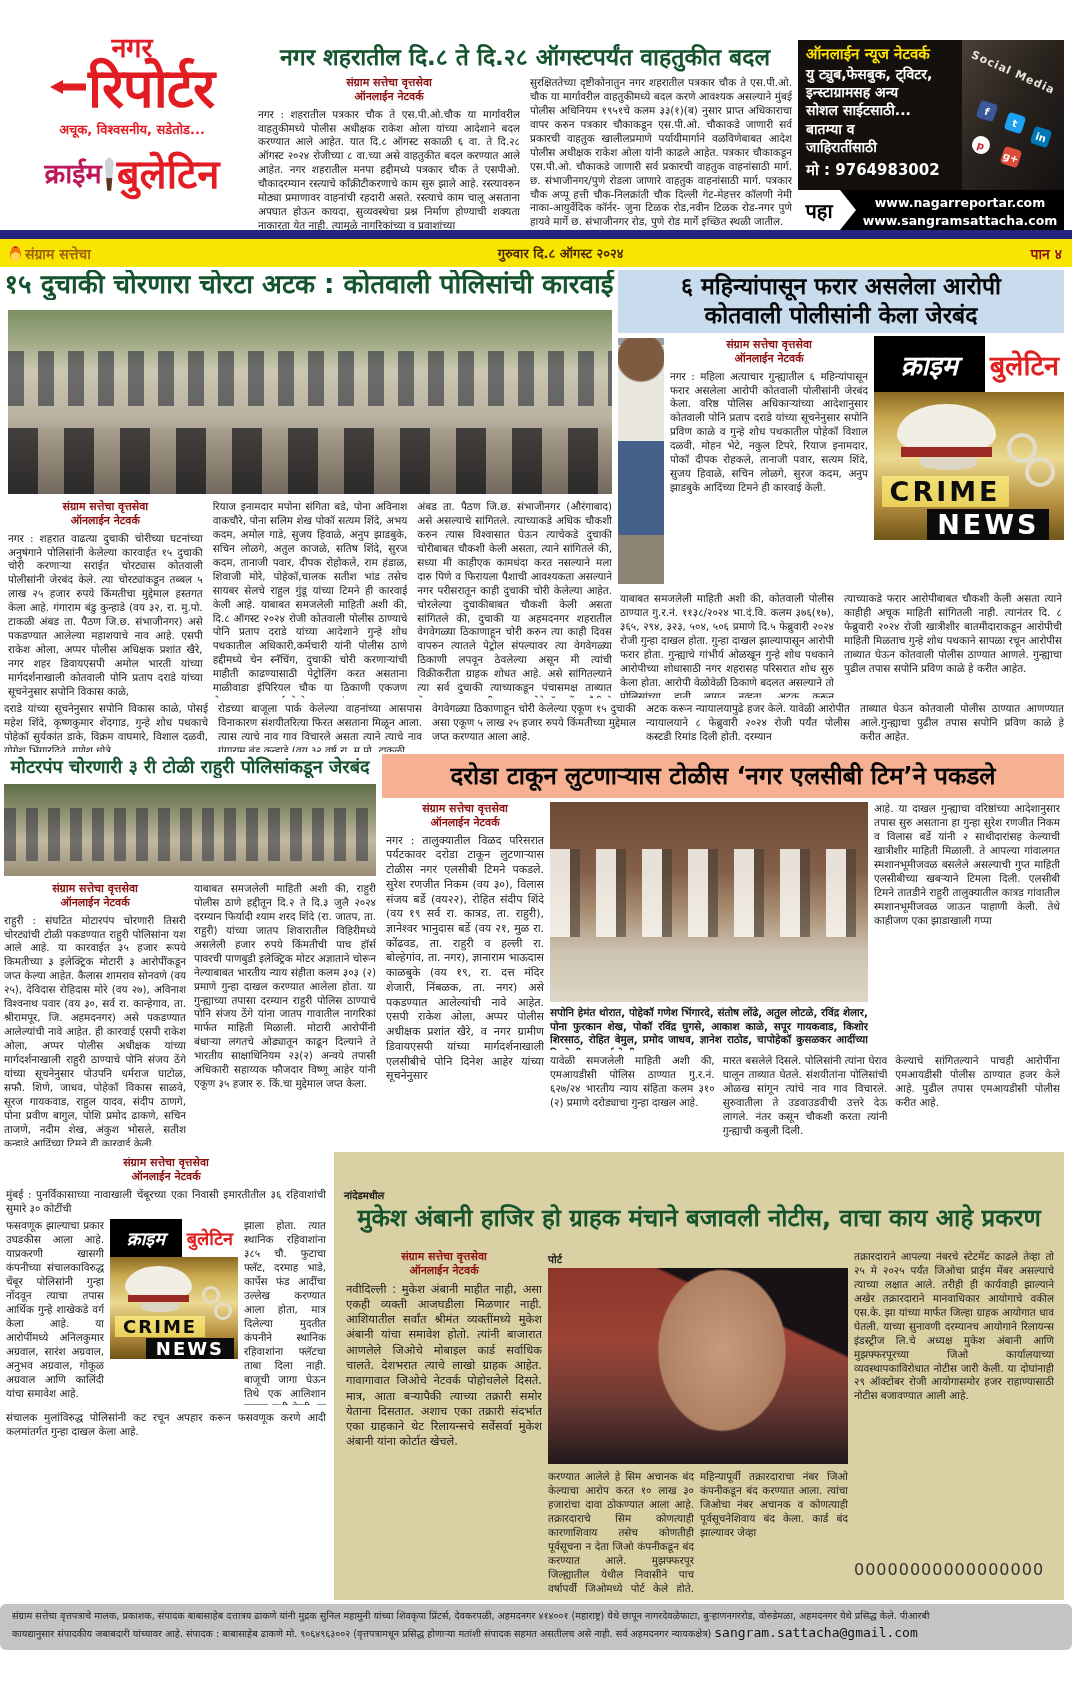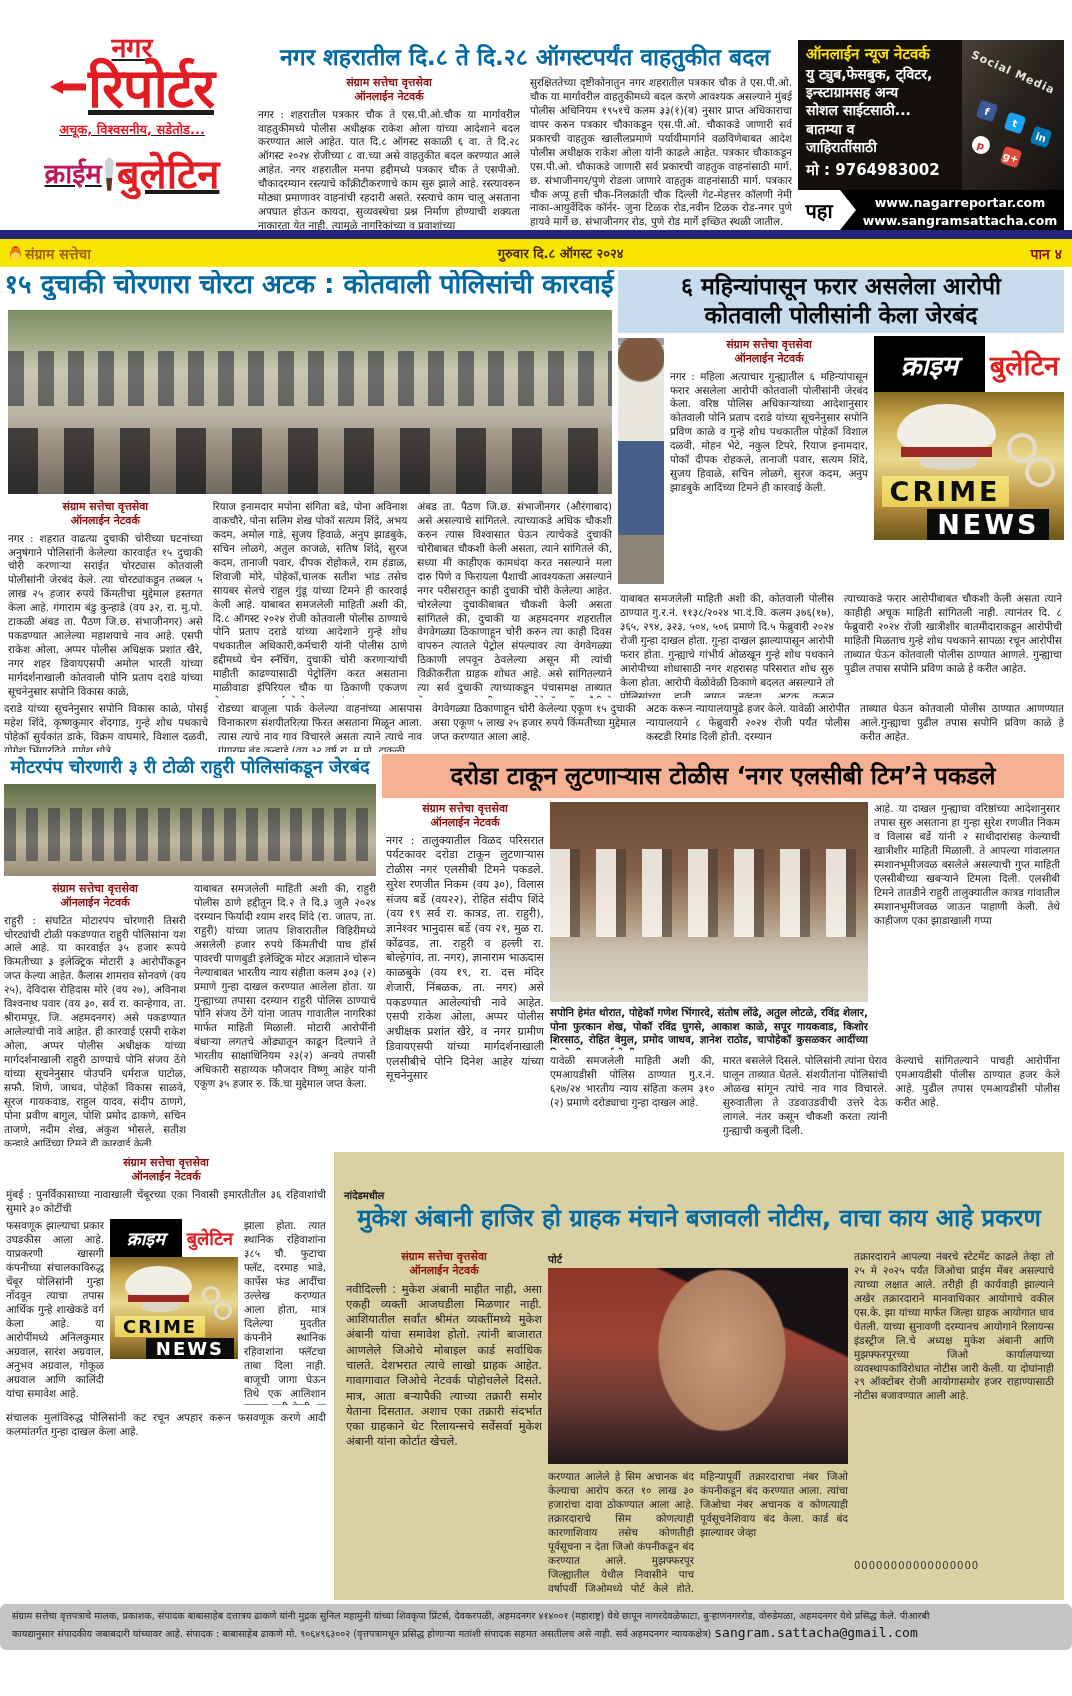--- a/index.html
+++ b/index.html
@@ -1,25 +1,25 @@
 <!DOCTYPE html>
 <html><head>
 <meta charset="utf-8">
 <style>
   html,body{margin:0;padding:0;background:#9a9a9a;}
   .page{position:relative;width:1072px;height:1696px;margin:0 auto;background:#ffffff;
         font-family:"DejaVu Sans",sans-serif;color:#1c1c1c;overflow:hidden;}
   .abs{position:absolute;}
   .col{font-size:10.4px;line-height:1.34;text-align:justify;color:#202020;}
   .byline{text-align:center;font-weight:bold;color:#8b1111;font-size:11px;line-height:1.3;margin-bottom:3px;}
-  .hl{font-weight:bold;color:#0369a1;}
+  .hl{font-weight:bold;color:#14532d;}
   .clip{overflow:hidden;}
 
   
-  .logo{width:252px;text-align:center;text-decoration:underline;}
+  .logo{width:252px;text-align:center;}
   .logo-kicker{color:#e31b23;font-weight:bold;font-size:27px;line-height:1;}
   .logo-title-row{display:flex;align-items:center;justify-content:center;gap:2px;}
   .logo-title{color:#e31b23;font-weight:bold;font-size:54px;line-height:1.05;letter-spacing:-1px;}
   .logo-tagline{color:#e31b23;font-weight:bold;font-size:13px;margin-top:2px;}
   .logo-crime-row{display:flex;align-items:center;justify-content:center;margin-top:16px;}
   .crime-word{color:#be185d;font-weight:bold;font-size:27px;line-height:1;}
   .bulletin-word{color:#e31b23;font-weight:bold;font-size:40px;line-height:1;}
   .knife-icon{display:inline-block;width:9px;height:34px;margin:0 3px;
     background:linear-gradient(180deg,#ccd2d8 0 62%,#58391f 62% 100%);
     clip-path:polygon(50% 0,100% 14%,72% 100%,28% 100%,0 14%);}
@@ -322,21 +322,21 @@
         <div>संग्राम सत्तेचा वृत्तसेवा</div>
         <div>ऑनलाईन नेटवर्क</div>
       </div>
       <div class="col" style="font-size:11.4px;">नवीदिल्ली : मुकेश अंबानी माहीत नाही, असा एकही व्यक्ती आजघडीला मिळणार नाही. आशियातील सर्वांत श्रीमंत व्यक्तींमध्ये मुकेश अंबानी यांचा समावेश होतो. त्यांनी बाजारात आणलेले जिओचे मोबाइल कार्ड सर्वाधिक चालते. देशभरात त्याचे लाखो ग्राहक आहेत. गावागावात जिओचे नेटवर्क पोहोचलेले दिसते. मात्र, आता बऱ्यापैकी त्याच्या तक्रारी समोर येताना दिसतात. अशाच एका तक्रारी संदर्भात एका ग्राहकाने थेट रिलायन्सचे सर्वेसर्वा मुकेश अंबानी यांना कोर्टात खेचले.</div>
     </div>
     <div class="abs" style="left:214px;top:100px;font-size:10.5px;font-weight:bold;">पोर्ट</div>
     <div class="photo ambani-photo abs" style="left:214px;top:116px;width:300px;height:196px;"></div>
     <div class="col abs clip" style="left:214px;top:318px;width:146px;height:122px;">करण्यात आलेले हे सिम अचानक बंद केल्याचा आरोप करत १० लाख ३० हजारांचा दावा ठोकण्यात आला आहे. तक्रारदाराचे सिम कोणत्याही कारणाशिवाय तसेच कोणतीही पूर्वसूचना न देता जिओ कंपनीकडून बंद करण्यात आले. मुझफ्फरपूर जिल्ह्यातील येथील निवासीने पाच वर्षापूर्वी जिओमध्ये पोर्ट केले होते. तेव्हापासून ते सातत्याने जिओचेच ग्राहक आहेत. काही</div>
     <div class="col abs clip" style="left:366px;top:318px;width:148px;height:122px;">महिन्यापूर्वी तक्रारदाराचा नंबर जिओ कंपनीकडून बंद करण्यात आला. त्यांचा जिओचा नंबर अचानक व कोणत्याही पूर्वसूचनेशिवाय बंद केला. कार्ड बंद झाल्यावर जेव्हा</div>
     <div class="col abs clip" style="left:520px;top:98px;width:200px;height:306px;">तक्रारदाराने आपल्या नंबरचे स्टेटमेंट काढले तेव्हा तो २५ मे २०२५ पर्यंत जिओचा प्राईम मेंबर असल्याचे त्याच्या लक्षात आले. तरीही ही कार्यवाही झाल्याने अखेर तक्रारदाराने मानवाधिकार आयोगाचे वकील एस.के. झा यांच्या मार्फत जिल्हा ग्राहक आयोगात धाव घेतली. याच्या सुनावणी दरम्यानच आयोगाने रिलायन्स इंडस्ट्रीज लि.चे अध्यक्ष मुकेश अंबानी आणि मुझफ्फरपूरच्या जिओ कार्यालयाच्या व्यवस्थापकाविरोधात नोटीस जारी केली. या दोघांनाही २९ ऑक्टोबर रोजी आयोगासमोर हजर राहाण्यासाठी नोटीस बजावण्यात आली आहे.</div>
-    <div class="abs" style="left:520px;top:408px;width:200px;font-size:10px;letter-spacing:1px;color:#333;">00000000000000000</div>
+    <div class="abs" style="left:520px;top:408px;width:200px;font-size:16px;letter-spacing:1px;color:#333;">00000000000000000</div>
   </section>
 
   <footer class="abs pfooter" style="left:0;top:1604px;width:1072px;height:46px;border-radius:6px;">
     <div class="foot-line">संग्राम सत्तेचा वृत्तपत्राचे मालक, प्रकाशक, संपादक बाबासाहेब दत्तात्रय ढाकणे यांनी मुद्रक सुनिल महामुनी यांच्या शिवकृपा प्रिंटर्स, देवकरपळी, अहमदनगर ४१४००१ (महाराष्ट्र) येथे छापून नागरदेवळेफाटा, बुऱ्हाणनगररोड, वोरुडेमळा, अहमदनगर येथे प्रसिद्ध केले. पीआरबी</div>
     <div class="foot-line">
       <span>कायद्यानुसार संपादकीय जबाबदारी यांच्यावर आहे. संपादक : बाबासाहेब ढाकणे मो. ९०६४९६३००२ (वृत्तपत्रामधून प्रसिद्ध होणाऱ्या मतांशी संपादक सहमत असतीलच असे नाही. सर्व अहमदनगर न्यायकक्षेत्र)</span>
       <span class="foot-email">sangram.sattacha@gmail.com</span>
     </div>
   </footer>
 

